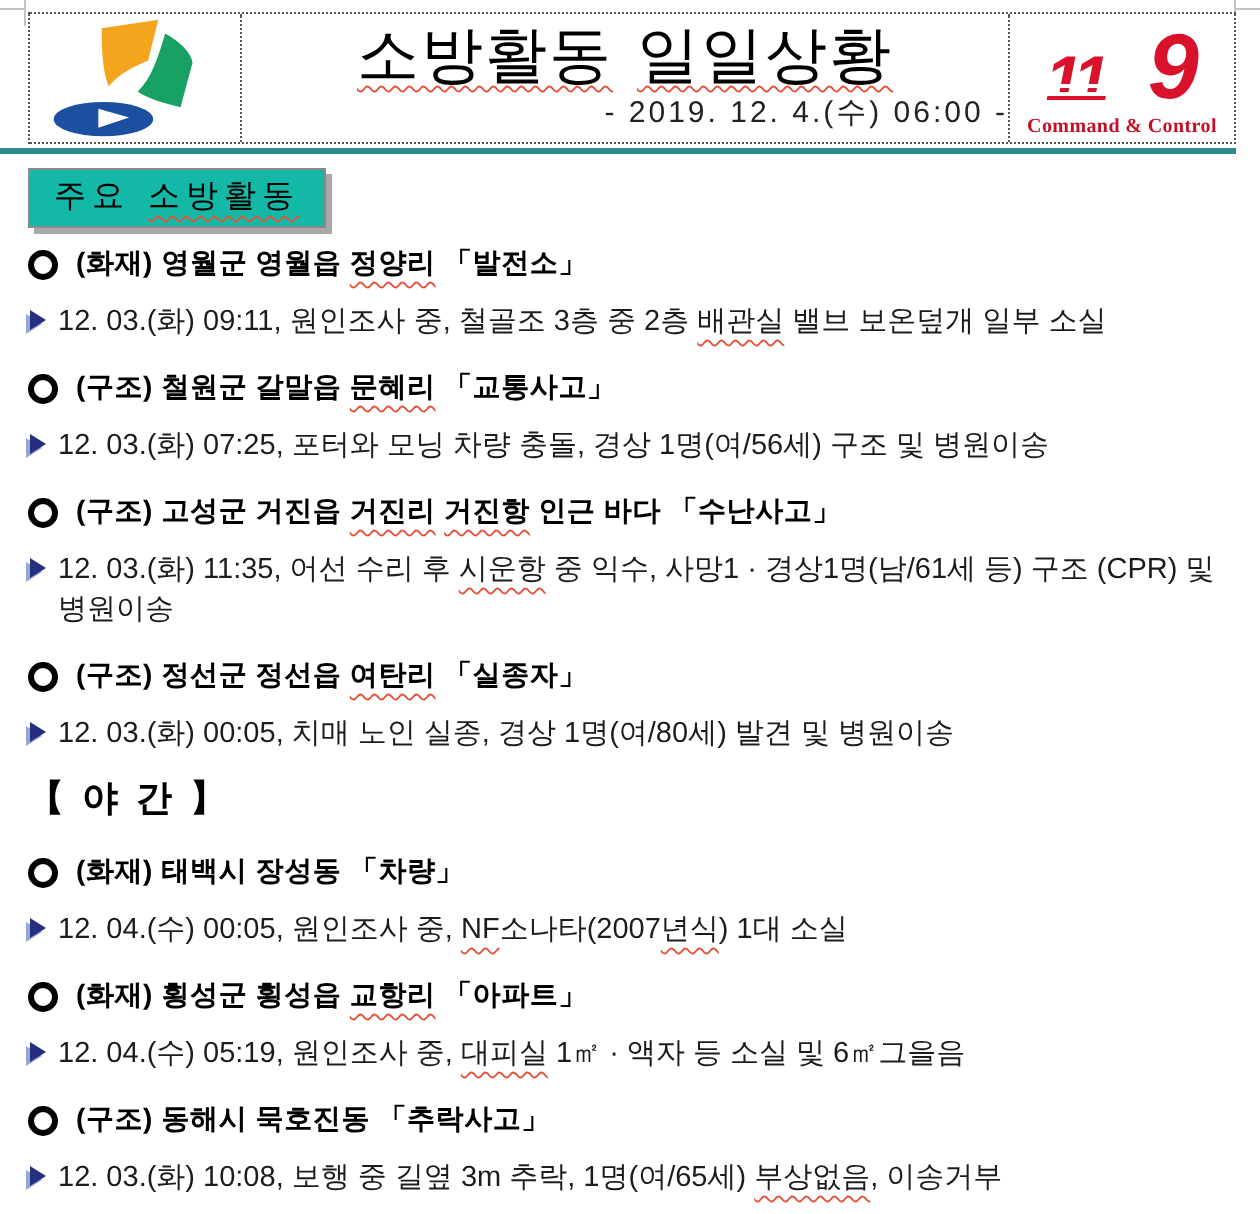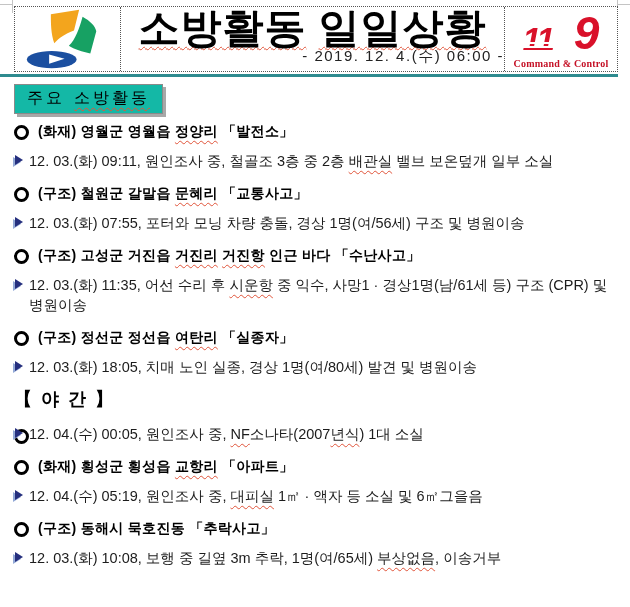--- a/index.html
+++ b/index.html
@@ -14,21 +14,21 @@
   .crop.tr-v{right:12px;top:0;width:1px;height:13px;}
 
   
   .header-table{position:absolute;left:14px;top:6px;width:604px;height:66px;
     border:1px dotted #555;display:flex;box-sizing:border-box;background:#fff;}
   .cell{box-sizing:border-box;}
   .cell-logo{width:106px;border-right:1px dotted #555;display:flex;align-items:center;justify-content:center;}
   .cell-title{flex:1;border-right:1px dotted #555;text-align:center;padding-top:3px;}
   .cell-119{width:112px;display:flex;flex-direction:column;align-items:center;justify-content:center;}
 
-  .title{font-size:41px;font-weight:bold;letter-spacing:1px;line-height:36px;white-space:nowrap;}
+  .title{font-size:31px;font-weight:normal;letter-spacing:1px;line-height:36px;white-space:nowrap;}
   .title .w1{margin-right:12px;}
   .date-line{font-size:15px;color:#222;letter-spacing:1.5px;margin-top:1px;text-align:right;}
 
   
   .logo119{color:#d9112a;font-style:italic;font-weight:bold;line-height:1;display:flex;align-items:flex-end;gap:20px;}
   .one-one{font-size:33px;letter-spacing:-2px;position:relative;}
   .one-one::after{content:"";position:absolute;left:-3px;right:-1px;bottom:3px;height:13px;
     background:repeating-linear-gradient(to bottom,rgba(255,255,255,0) 0 2px,#fff 2px 4px);}
   .nine{font-size:46px;margin-left:1px;}
   .cmd{font-size:10px;color:#c51126;font-weight:bold;margin-top:2px;
@@ -107,43 +107,43 @@
       <span class="ring"></span><span>(화재) 영월군 영월읍 </span><span class="wavy">정양리</span><span> 「발전소」</span>
     </div>
     <div class="row detail">
       <span class="tri"></span><span>12. 03.(화) 09:11, 원인조사 중, 철골조 3층 중 2층 </span><span class="wavy">배관실</span><span> 밸브 보온덮개 일부 소실</span>
     </div>
 
     <div class="row main">
       <span class="ring"></span><span>(구조) 철원군 갈말읍 </span><span class="wavy">문혜리</span><span> 「교통사고」</span>
     </div>
     <div class="row detail">
-      <span class="tri"></span><span>12. 03.(화) 07:55, 포터와 모닝 차량 충돌, 경상 1명(여/56세) 구조 및 병원이송</span>
+      <span class="tri"></span><span>12. 03.(화) 07:25, 포터와 모닝 차량 충돌, 경상 1명(여/56세) 구조 및 병원이송</span>
     </div>
 
     <div class="row main">
       <span class="ring"></span><span>(구조) 고성군 거진읍 </span><span class="wavy">거진리</span><span> </span><span class="wavy">거진항</span><span> 인근 바다 「수난사고」</span>
     </div>
     <div class="row detail">
       <span class="tri"></span><span>12. 03.(화) 11:35, 어선 수리 후 </span><span class="wavy">시운항</span><span> 중 익수, 사망1 · 경상1명(남/61세 등) 구조 (CPR) 및 병원이송</span>
     </div>
 
     <div class="row main">
       <span class="ring"></span><span>(구조) 정선군 정선읍 </span><span class="wavy">여탄리</span><span> 「실종자」</span>
     </div>
     <div class="row detail">
-      <span class="tri"></span><span>12. 03.(화) 18:05, 치매 노인 실종, 경상 1명(여/80세) 발견 및 병원이송</span>
+      <span class="tri"></span><span>12. 03.(화) 00:05, 치매 노인 실종, 경상 1명(여/80세) 발견 및 병원이송</span>
     </div>
 
     <div class="row night">
       <span>【 야 간 】</span>
     </div>
 
     <div class="row main">
-      <span class="ring"></span>
+      <span class="ring"></span><span>(화재) 태백시 장성동 「차량」</span>
     </div>
     <div class="row detail">
       <span class="tri"></span><span>12. 04.(수) 00:05, 원인조사 중, </span><span class="wavy">NF</span><span>소나타(2007</span><span class="wavy">년식</span><span>) 1대 소실</span>
     </div>
 
     <div class="row main">
       <span class="ring"></span><span>(화재) 횡성군 횡성읍 </span><span class="wavy">교항리</span><span> 「아파트」</span>
     </div>
     <div class="row detail">
       <span class="tri"></span><span>12. 04.(수) 05:19, 원인조사 중, </span><span class="wavy">대피실</span><span> 1㎡ · 액자 등 소실 및 6㎡그을음</span>

